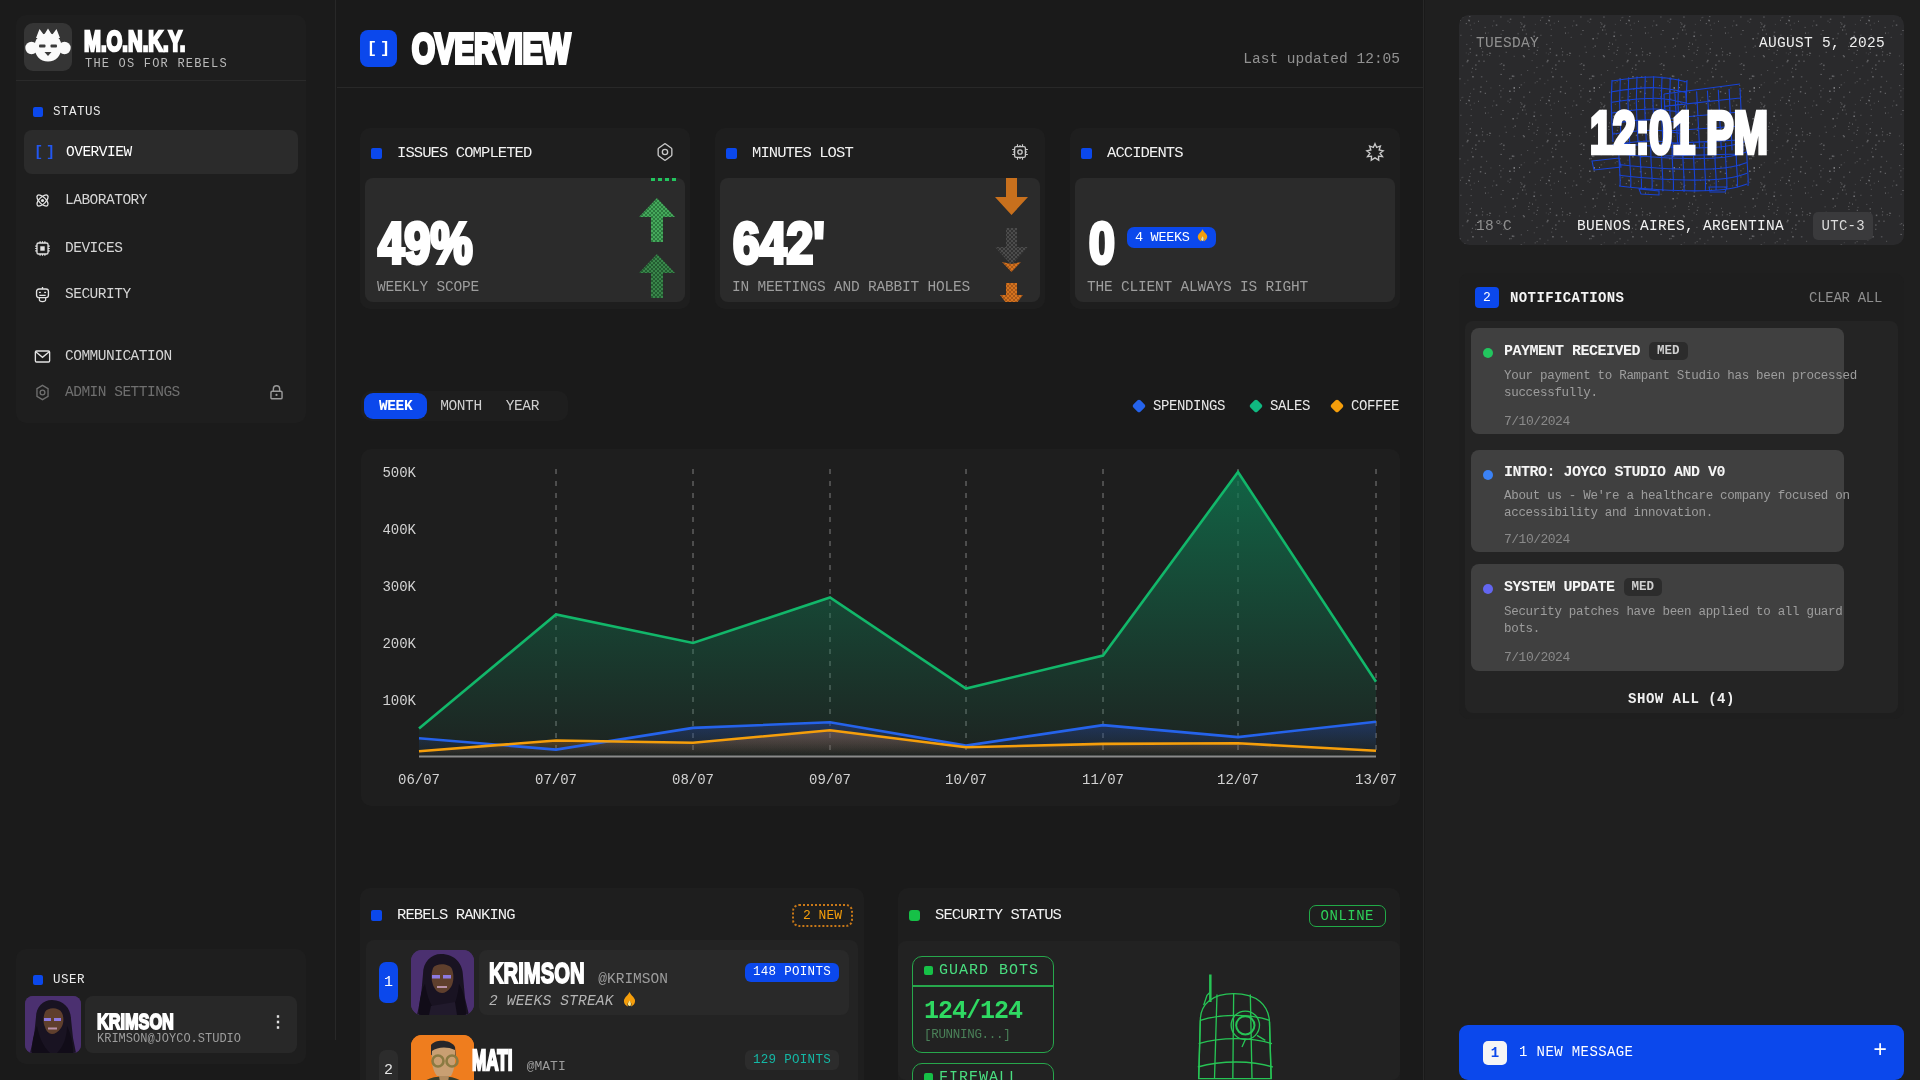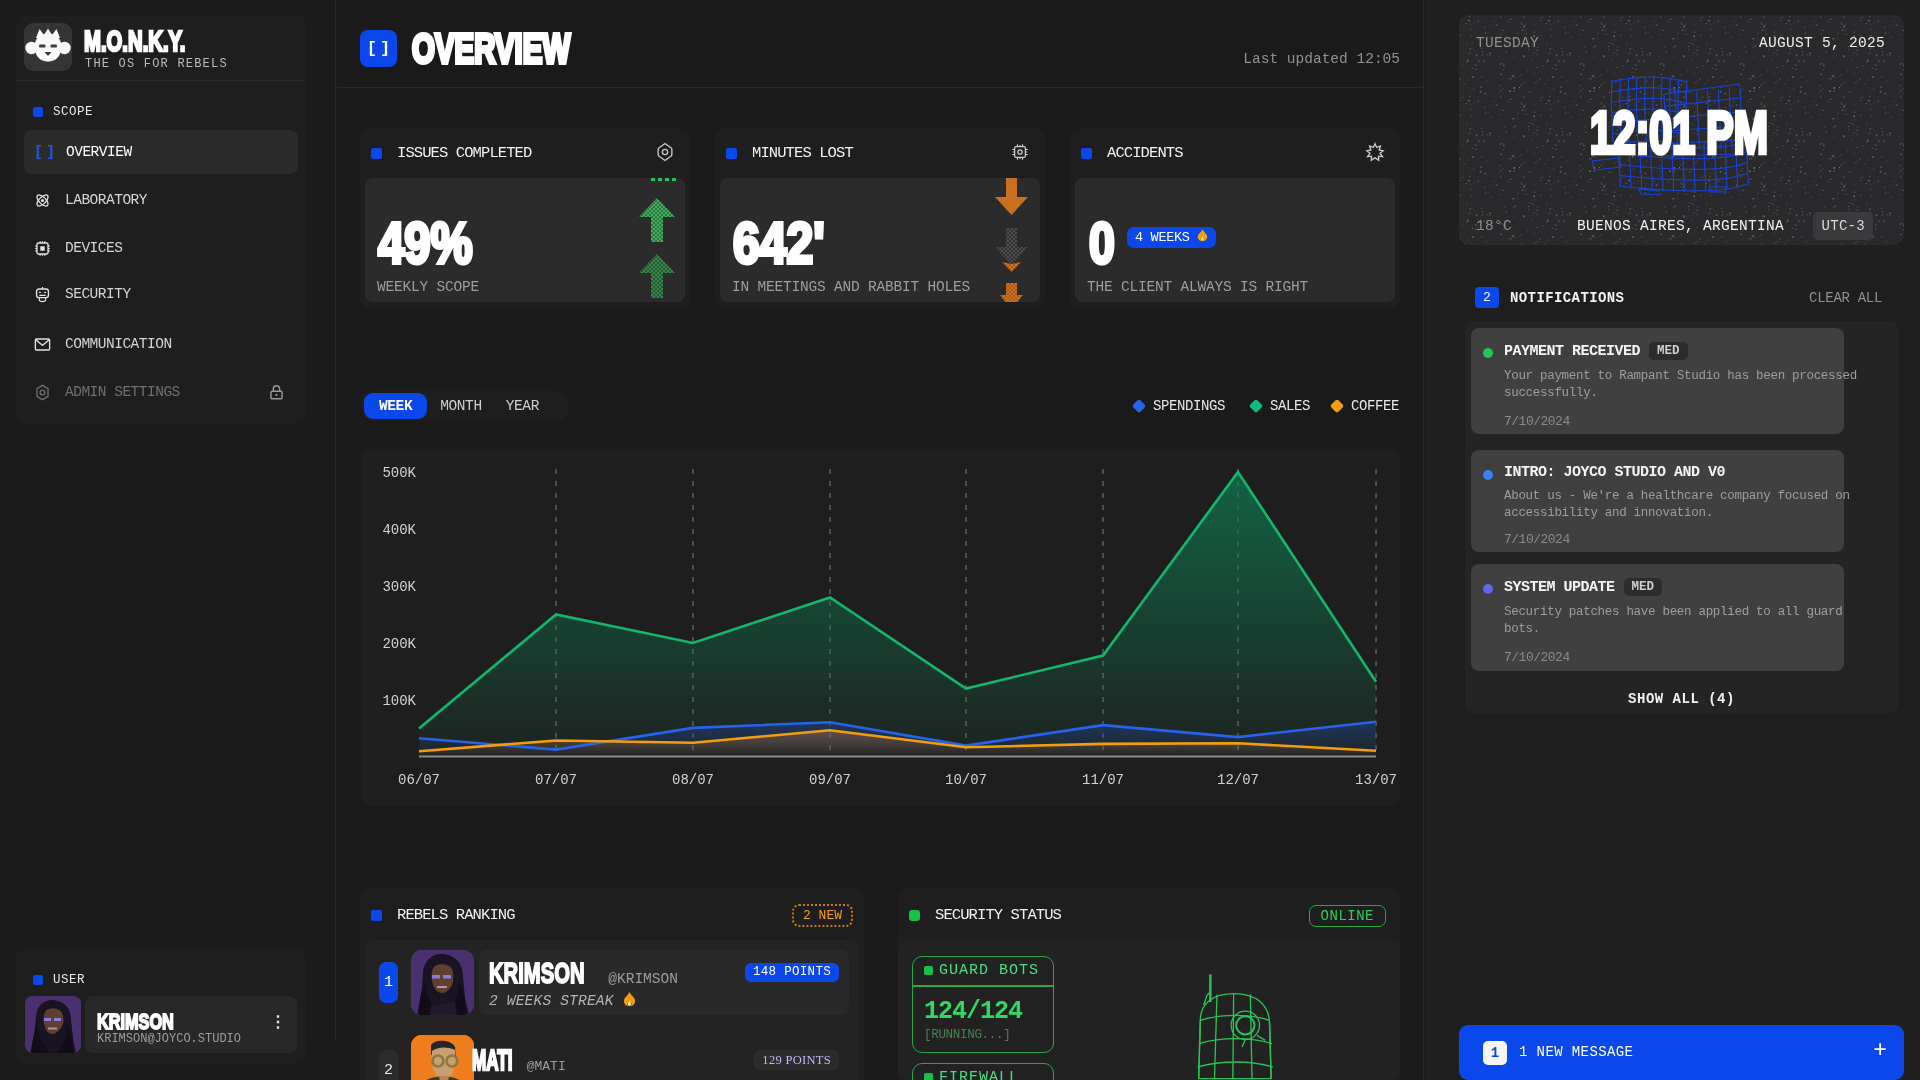--- a/index.html
+++ b/index.html
@@ -58,21 +58,21 @@
         <rect x="15" y="20.5" width="6.5" height="3" rx="1" fill="#3a3a3a"></rect>
         <rect x="26.5" y="20.5" width="6.5" height="3" rx="1" fill="#3a3a3a"></rect>
         <path d="M20.5 28 L27.5 28 L24 32 Z" fill="#3a3a3a"></path>
       </svg>
     </div>
     <div class="dx" id="t-monky" style="position:absolute;left:68px;top:12px;font-size:29px;-webkit-text-stroke:2.6px #fff;transform:scaleX(0.70);">M.O.N.K.Y.</div>
     <div style="position:absolute;left:69px;top:42px;font-size:12px;color:#bbbbbb;letter-spacing:1.2px;">THE OS FOR REBELS</div>
     <div style="position:absolute;left:0;right:0;top:65px;height:1px;background:#2a2a2a;"></div>
     <div style="position:absolute;left:17px;top:90px;display:flex;align-items:center;">
       <span class="bluesq" style="width:10px;height:10px;"></span>
-      <span style="margin-left:10px;font-size:12.5px;letter-spacing:0.5px;color:#ebebeb;">SCOPE</span>
+      <span style="margin-left:10px;font-size:12.5px;letter-spacing:0.5px;color:#ebebeb;">STATUS</span>
     </div>
     <div class="navitem" style="top:115px;background:#2b2b2b;color:#fff;">
       <span style="margin-left:10px;color:#2257f0;font-weight:bold;font-size:15px;letter-spacing:0px;font-family:'Liberation Mono',monospace;">[ ]</span>
         <span class="lbl" style="margin-left:11px;">OVERVIEW</span>
     </div>
     <div class="navitem" style="top:163px;">
       <svg width="22" height="22" viewBox="0 0 24 24" fill="none" stroke="#e3e3e3" stroke-width="1.7">
         <circle cx="12" cy="12" r="2" fill="#e3e3e3" stroke="none"></circle>
         <ellipse cx="12" cy="12" rx="9" ry="4.2" transform="rotate(45 12 12)"></ellipse>
         <ellipse cx="12" cy="12" rx="9" ry="4.2" transform="rotate(-45 12 12)"></ellipse>
@@ -90,21 +90,21 @@
     <div class="navitem" style="top:257px;">
       <svg width="22" height="22" viewBox="0 0 24 24" fill="none" stroke="#e3e3e3" stroke-width="1.7">
         <path d="M12 2.5 V5"></path>
         <rect x="4.5" y="5" width="15" height="11" rx="3"></rect>
         <rect x="7.5" y="8.6" width="2.4" height="1.6" fill="#e3e3e3" stroke="none"></rect>
         <rect x="14.1" y="8.6" width="2.4" height="1.6" fill="#e3e3e3" stroke="none"></rect>
         <path d="M8 16 L8 18.5 M16 16 L16 18.5 M8 18.5 a4 2.4 0 0 0 8 0 M8 13 h8" stroke-width="1.5"></path>
       </svg>
       <span class="lbl">SECURITY</span>
     </div>
-    <div class="navitem" style="top:307px;align-items:center;">
+    <div class="navitem" style="top:319px;align-items:center;">
       <svg width="22" height="22" viewBox="0 0 24 24" fill="none" stroke="#e3e3e3" stroke-width="1.7">
         <rect x="3" y="5" width="18" height="14" rx="1.5"></rect>
         <path d="M3.5 6 L12 13 L20.5 6"></path>
       </svg>
       <span class="lbl">COMMUNICATION</span>
     </div>
     <div class="navitem" style="top:355px;color:#6f6f6f;">
       <svg width="22" height="22" viewBox="0 0 24 24" fill="none" stroke="#6f6f6f" stroke-width="1.7">
         <path d="M12 3 L19 7 L19 17 L12 21 L5 17 L5 7 Z"></path>
         <circle cx="12" cy="12" r="3"></circle>
@@ -304,21 +304,21 @@
           <path d="M21 25 h8 v3.5 h-8 Z M32 25 h8 v3.5 h-8 Z" fill="#8d7ae0"></path>
           <path d="M26 36 h10 v2 h-10 Z" fill="#c9a0c0" opacity="0.85"></path>
           <path d="M14 34 C10 40 8 50 8 65 L28 65 C20 58 16 46 14 34 Z" fill="#110c18"></path>
           <path d="M48 34 C52 40 55 50 55 65 L36 65 C44 58 47 45 48 34 Z" fill="#110c18"></path>
           <path d="M20 56 L44 52 L46 65 L18 65 Z" fill="#211a2c"></path>
         </svg>
       </div>
       <div style="position:absolute;left:113px;top:10px;right:9px;height:65px;background:#292929;border-radius:8px;">
         <div style="position:absolute;left:10px;top:8px;">
           <span class="dx" id="t-krimson" style="display:inline-block;font-size:30px;-webkit-text-stroke:1.8px #fff;transform:scaleX(0.675);margin-right:-46px;">KRIMSON</span>
-          <span style="font-size:14.5px;color:#9d9d9d;margin-left:14px;">@KRIMSON</span>
+          <span style="font-size:14.5px;color:#9d9d9d;margin-left:4px;">@KRIMSON</span>
         </div>
         <div style="position:absolute;left:10px;top:42px;font-style:italic;font-size:14.5px;color:#b4b4b4;letter-spacing:0.2px;">2 WEEKS STREAK
           <svg width="13" height="15" viewBox="0 0 14 16" style="vertical-align:-2px;">
               <path d="M7 0 C8 3 11 4.5 12.5 7.5 C14 10.5 12 14.5 8.5 15.5 C10 13 9 11 7 9.5 C5 11 4 13 5.5 15.5 C2 14.5 0 10.5 1.5 7.5 C3 4.5 6 3 7 0 Z" fill="#f59e0b"></path>
               <path d="M7 9 C8.5 10.5 9.3 12.5 8 15 C6 15.5 4.5 13.5 5.5 11.5 C6 10.5 6.5 10 7 9 Z" fill="#fde68a"></path>
             </svg>
         </div>
         <div style="position:absolute;right:10px;top:13px;background:#0b48ec;color:#fff;border-radius:6px;font-size:12.5px;height:19px;line-height:19px;padding:0 8px;letter-spacing:0.3px;">148 POINTS</div>
       </div>
 
@@ -332,21 +332,21 @@
           <circle cx="41" cy="26" r="5.5" fill="none" stroke="#8a7a42" stroke-width="2.6"></circle>
           <path d="M14 46 C22 40 42 40 50 46 L52 65 L12 65 Z" fill="#3a3d2b"></path>
           <path d="M24 50 L44 47 L46 62 L28 65 Z" fill="#c3e83c"></path>
           <path d="M28 41 L38 41 L37 47 L29 47 Z" fill="#b08a5e"></path>
         </svg>
       </div>
       <div style="position:absolute;left:106px;top:105px;">
         <span class="dx" id="t-mati" style="display:inline-block;font-size:30px;-webkit-text-stroke:2.4px #fff;transform:scaleX(0.57);margin-right:-32px;">MATI</span>
         <span style="font-size:13px;color:#9d9d9d;margin-left:6px;">@MATI</span>
       </div>
-      <div style="position:absolute;right:19px;top:110px;background:#2c2c2c;color:#c4b5fd;border-radius:6px;font-size:12.5px;height:20px;line-height:20px;padding:0 8px;letter-spacing:0.3px;font-family:Liberation Serif, serif;">129 POINTS</div>
+      <div style="position:absolute;right:19px;top:110px;background:#2c2c2c;color:#14b8a6;border-radius:6px;font-size:12.5px;height:20px;line-height:20px;padding:0 8px;letter-spacing:0.3px;">129 POINTS</div>
     </div>
   </div>
 
   <div class="bcard" style="left:561px;width:502px;">
     <div class="bhdr"><span class="bluesq" style="margin-right:15px;background:#16c147;border-radius:3px;"></span>SECURITY STATUS</div>
     <div style="position:absolute;right:14px;top:17px;border:1.5px solid #21aa47;color:#2ed159;font-size:14px;letter-spacing:0.5px;border-radius:7px;padding:2px 11px;">ONLINE</div>
     <div style="position:absolute;left:0;top:53px;right:0;height:139px;background:#222222;border-radius:8px;overflow:hidden;">
       <div style="position:absolute;left:14px;top:15px;width:142px;height:97px;border:1.5px solid #27a74c;border-radius:10px;">
         <div style="position:absolute;left:11px;top:9px;width:9px;height:9px;background:#16c147;border-radius:2px;"></div>
         <div style="position:absolute;left:26px;top:5px;font-size:15px;color:#4ade80;letter-spacing:1px;white-space:nowrap;">GUARD BOTS</div>

